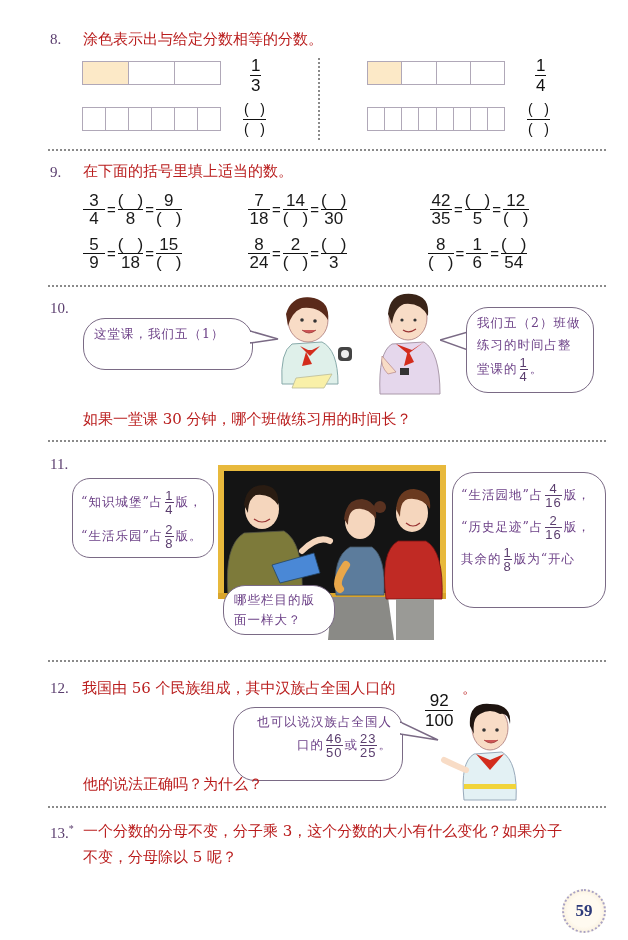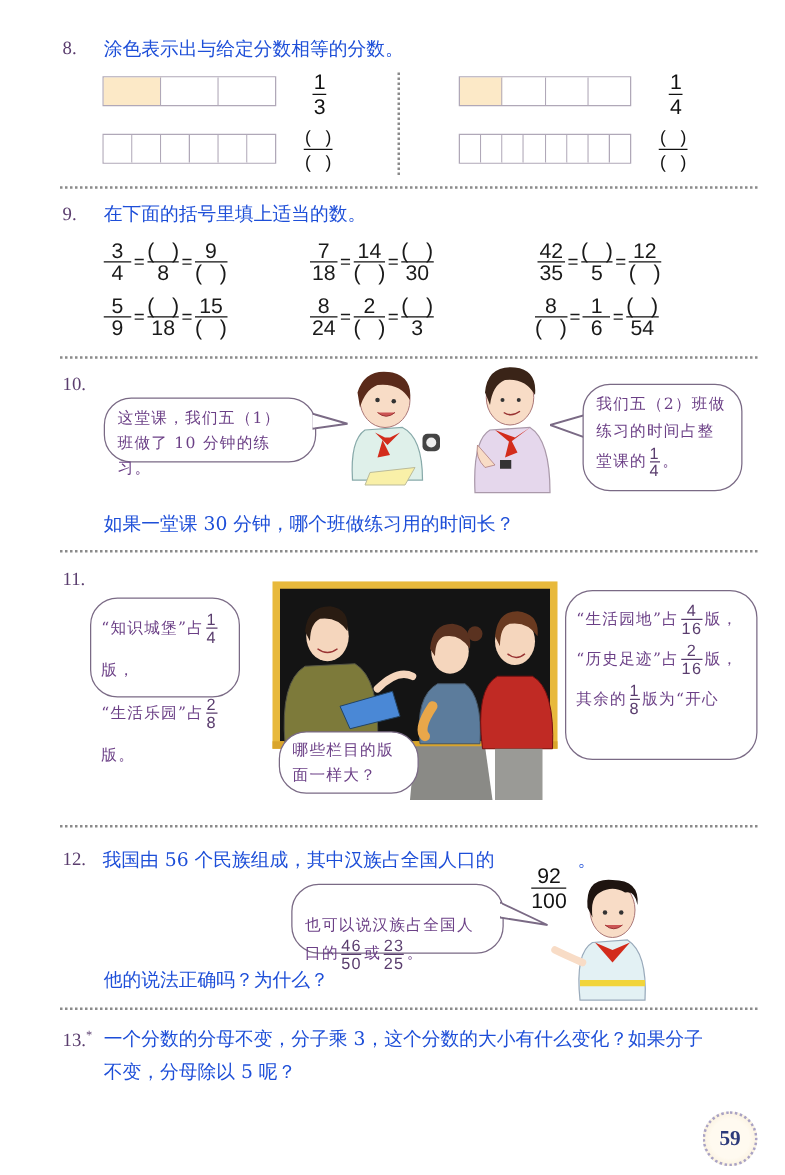--- a/index.html
+++ b/index.html
@@ -1,20 +1,20 @@
 <!DOCTYPE html>
 <html><head>
 <meta charset="utf-8">
 <style>
   * { box-sizing: border-box; margin: 0; padding: 0; }
   body { width: 628px; height: 940px; background: #ffffff; position: relative; overflow: hidden;
          font-family: "DejaVu Serif", serif; color: #1a1a1a; }
   .abs { position: absolute; }
   .qnum { color: #5a3d6e; font-family: "Liberation Serif", serif; font-size: 15px; }
-  .qtext { font-size: 15px; color: #1d4ed8; }
+  .qtext { font-size: 15px; color: #b91c1c; }
   .dash { position: absolute; left: 48px; width: 558px; border-top: 2px dotted #8a8a8a; height: 0; }
   .vdash { position: absolute; border-left: 2px dotted #8a8a8a; width: 0; }
   .bar { position: absolute; display: flex; border: 1px solid #b0a8b8; }
   .bar .cell { border-right: 1px solid #b0a8b8; height: 100%; background: #fff; }
   .bar .cell:last-child { border-right: none; }
   .bar .cell.shaded { background: #fce9c7; }
   .frac { position: absolute; display: inline-flex; flex-direction: column; align-items: center;
           font-family: "Liberation Sans", sans-serif; font-size: 17px; line-height: 17px; color: #111; }
   .frac .num { padding: 0 1px 1px; }
   .frac .line { border-top: 1.5px solid #111; width: 100%; }
@@ -213,21 +213,20 @@
       <span>54</span>
     </span>
 </div>
 
 <div class="dash" style="top:285px;"></div>
 
 <div class="abs qnum" style="left:50px;top:300px;">10.</div>
 
 <div class="bubble" style="left:83px;top:318px;width:170px;height:52px;padding:5px 10px;">
   <div>这堂课，我们五（1）</div>
-  <div>班做了 10 分钟的练习。</div>
 </div>
 <svg class="fig" style="left:250px;top:325px;" width="30" height="30">
   <polygon points="0,6 28,14 0,18" fill="#fff" stroke="#7a6a85" stroke-width="1.5"></polygon>
   <line x1="0" y1="7" x2="0" y2="17" stroke="#fff" stroke-width="3"></line>
 </svg>
 
 <svg class="fig" style="left:262px;top:292px;" width="100" height="108">
   <path d="M20,92 Q18,60 30,52 L60,50 Q76,58 76,92 Z" fill="#dff0ea" stroke="#8aa" stroke-width="1"></path>
   <ellipse cx="46" cy="28" rx="20" ry="22" fill="#f8dcc6" stroke="#a77" stroke-width="0.8"></ellipse>
   <path d="M24,22 Q30,2 52,6 Q68,10 66,28 Q58,14 40,16 Q30,20 26,34 Z" fill="#5a2a1a"></path>
@@ -267,21 +266,21 @@
         <span>4</span>
       </span><span>。</span></div>
 </div>
 
 <div class="abs qtext" style="left:83px;top:410px;">如果一堂课 30 分钟，哪个班做练习用的时间长？</div>
 
 <div class="dash" style="top:440px;"></div>
 
 <div class="abs qnum" style="left:50px;top:456px;">11.</div>
 
-<div class="bubble" style="left:72px;top:478px;width:120px;height:80px;padding:6px 8px;line-height:34px;">
+<div class="bubble" style="left:72px;top:478px;width:142px;height:80px;padding:6px 8px;line-height:34px;border-radius:18px;">
   <div><span>“知识城堡”占</span><span class="bf">
         <span>1</span>
         <span class="line"></span>
         <span>4</span>
       </span><span>版，</span></div>
   <div><span>“生活乐园”占</span><span class="bf">
         <span>2</span>
         <span class="line"></span>
         <span>8</span>
       </span><span>版。</span></div>
@@ -340,21 +339,21 @@
 
 <div class="abs qnum" style="left:50px;top:680px;">12.</div>
 <div class="abs qtext" style="left:82px;top:679px;">我国由 56 个民族组成，其中汉族占全国人口的</div>
 <div class="frac" style="left:425px;top:664px;margin-top:28px;">
   <span class="num">92</span>
     <span class="line"></span>
     <span class="den">100</span>
 </div>
 <div class="abs qtext" style="left:462px;top:679px;">。</div>
 
-<div class="bubble" style="left:233px;top:707px;width:170px;height:56px;padding:22px 10px;">
+<div class="bubble" style="left:233px;top:707px;width:170px;height:74px;padding:4px 10px;text-align:right;">
   <div>也可以说汉族占全国人</div>
   <div><span>口的</span><span class="bf">
         <span>46</span>
         <span class="line"></span>
         <span>50</span>
       </span><span>或</span><span class="bf">
         <span>23</span>
         <span class="line"></span>
         <span>25</span>
       </span><span>。</span></div>

